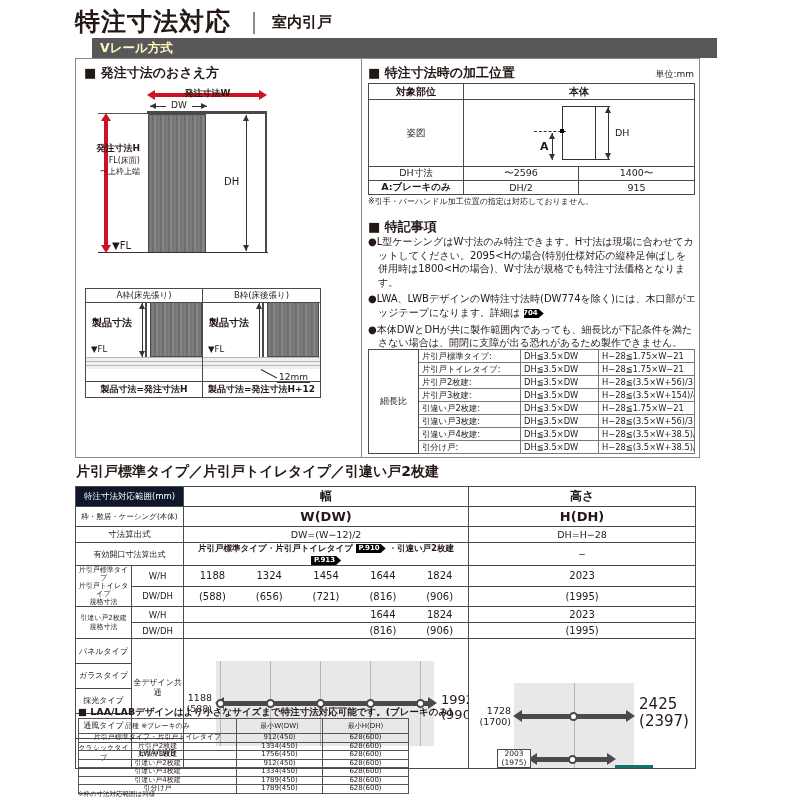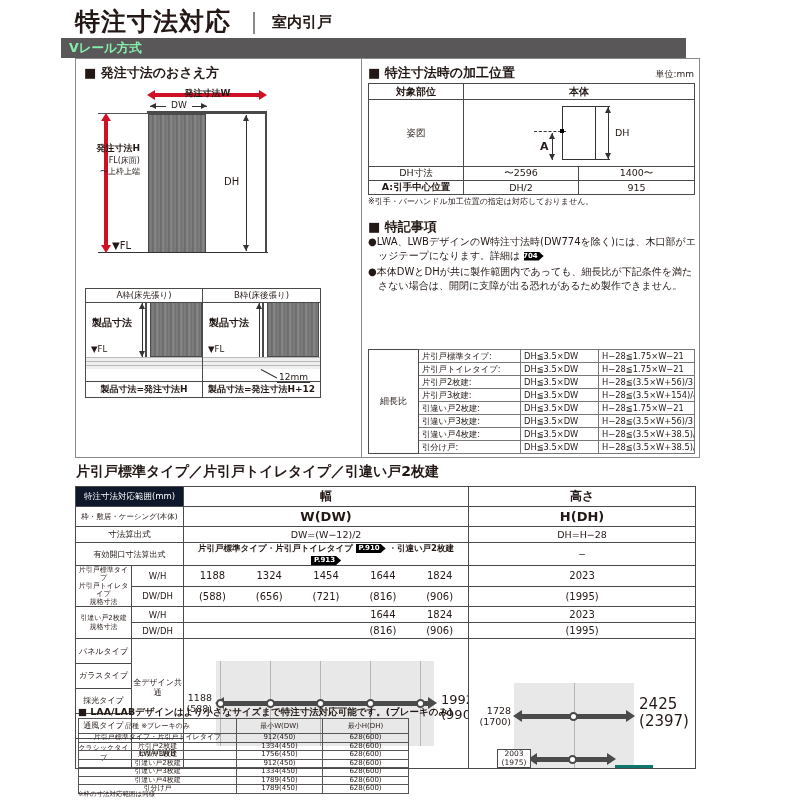--- a/index.html
+++ b/index.html
@@ -47,21 +47,21 @@
 </style>
 </head>
 <body>
 
 <div class="page">
 
   <div class="abs b" style="left:75px;top:5px;font-size:25px;letter-spacing:1px;">特注寸法対応</div>
   <div class="abs" style="left:253px;top:12px;width:2px;height:22px;background:#8a8a8a;"></div>
   <div class="abs b" style="left:272px;top:13px;font-size:15px;">室内引戸</div>
 
-  <div class="abs b" style="left:61px;top:38px;width:617px;height:20px;background:#595757;color:#86efac;font-size:12.5px;line-height:20px;padding-left:8px;">Vレール方式</div>
+  <div class="abs b" style="left:92px;top:38px;width:617px;height:20px;background:#595757;color:#fef9c3;font-size:12.5px;line-height:20px;padding-left:8px;">Vレール方式</div>
 
   <div class="abs" style="left:75px;top:58px;width:625px;height:400px;border:1px solid #898989;box-sizing:border-box;"></div>
   <div class="abs" style="left:361px;top:58px;width:1px;height:400px;background:#898989;"></div>
 
   <div class="abs b" style="left:84px;top:64px;font-size:13px;">■ 発注寸法のおさえ方</div>
 
   <div class="red-h" style="left:155px;top:93px;width:104px;"></div>
   <div class="abs b ctr" style="left:150px;top:87px;width:115px;font-size:9px;z-index:2;">発注寸法W</div>
   <div class="dim-h" style="left:150px;top:106px;width:57px;"></div>
   <div class="abs ctr" style="left:166px;top:100px;width:26px;font-size:9px;background:#fff;z-index:2;">DW</div>
@@ -133,30 +133,31 @@
           <div class="abs" style="left:132px;top:59px;width:14px;height:1px;background:#333;"></div>
         </div>
       </td>
     </tr>
     <tr style="height:14px;">
       <td class="ctr" style="font-size:9.5px;">DH寸法</td>
       <td class="ctr" style="font-size:9.5px;">〜2596</td>
       <td class="ctr" style="font-size:9.5px;">1400〜</td>
     </tr>
     <tr style="height:14px;">
-      <td class="ctr b" style="font-size:9.5px;">A:引手中心位置</td>
+      <td class="ctr b" style="font-size:9.5px;">A:ブレーキのみ</td>
       <td class="ctr" style="font-size:9.5px;">DH/2</td>
       <td class="ctr" style="font-size:9.5px;">915</td>
     </tr>
   </tbody>
     </table>
   <div class="abs" style="left:368px;top:196px;font-size:8px;">※引手・バーハンドル加工位置の指定は対応しておりません。</div>
 
   <div class="abs b" style="left:368px;top:218px;font-size:13px;">■ 特記事項</div>
   <div class="abs" style="left:368px;top:235px;width:328px;">
+    <div class="bullet"><span>●L型ケーシングはW寸法のみ特注できます。H寸法は現場に合わせてカットしてください。2095&lt;Hの場合(特別仕様対応の縦枠足伸ばしを併用時は1800&lt;Hの場合)、W寸法が規格でも特注寸法価格となります。</span></div>
     <div class="bullet"><span>●LWA、LWBデザインのW特注寸法時(DW774を除く)には、木口部がエッジテープになります。詳細は</span> <span class="badge">P.704</span></div>
     <div class="bullet"><span>●本体DWとDHが共に製作範囲内であっても、細長比が下記条件を満たさない場合は、開閉に支障が出る恐れがあるため製作できません。</span></div>
   </div>
 
   <table class="abs slender" style="left:368px;top:349px;width:326px;">
     <colgroup>
         <col style="width:50px">
         <col style="width:102px">
         <col style="width:78px">
         <col style="width:96px">

